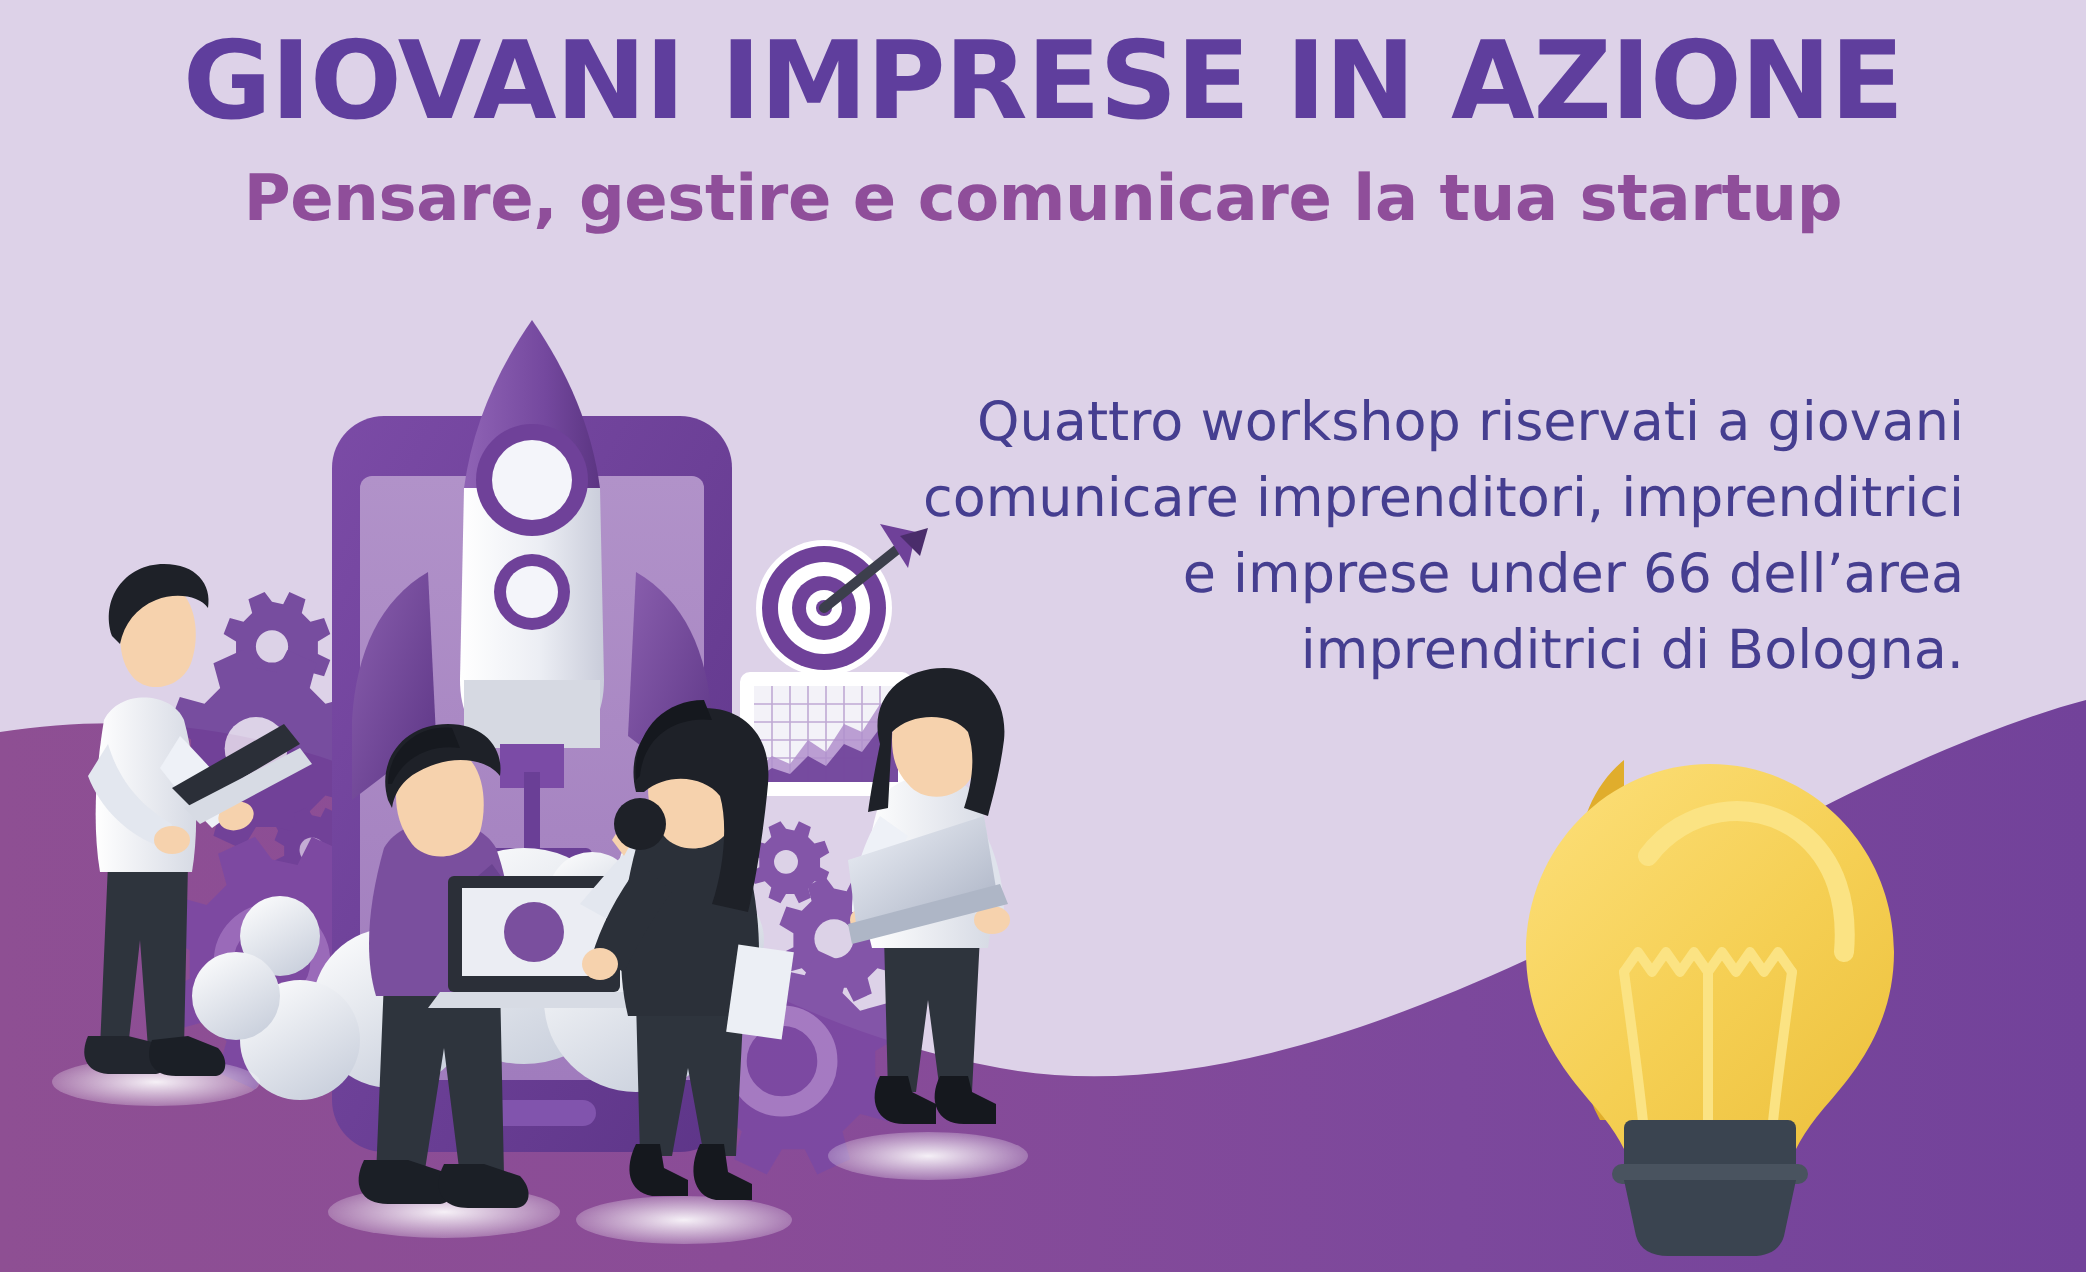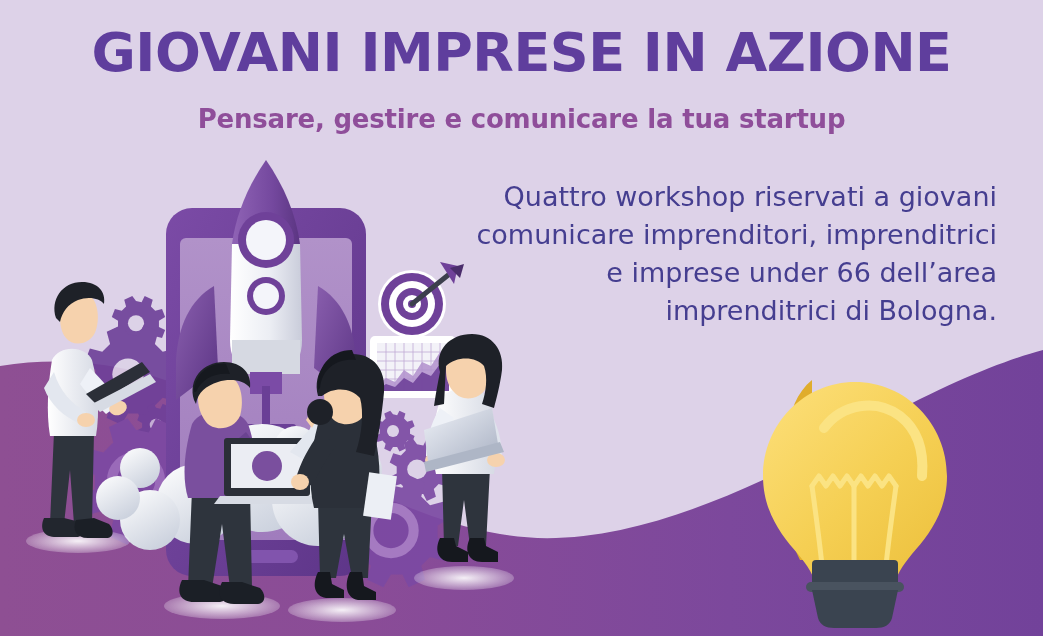--- a/index.html
+++ b/index.html
@@ -32,46 +32,46 @@
 
   
   .headline-wrap {
     position: absolute;
     left: 0; top: 6px;
     width: 1043px;
     text-align: center;
     z-index: 40;
   }
   .title {
-    margin: 16px;
+    margin: 4px;
     font-size: 54px;
     line-height: 62px;
     font-weight: 800;
     letter-spacing: -0.5px;
     color: #5f3e9d;
     font-family: "DejaVu Sans", "Liberation Sans", sans-serif;
     white-space: nowrap;
   }
   .subtitle {
     margin: 8px 0 0 0;
-    font-size: 26px;
+    font-size: 32px;
     line-height: 38px;
     font-weight: 700;
     color: #8f4e9a;
     letter-spacing: -0.2px;
     white-space: nowrap;
   }
 
   
   .lede {
     position: absolute;
     right: 46px;
     top: 178px;
     width: 530px;
-    margin: 0;
+    margin: 15px;
     text-align: right;
     font-size: 27px;
     line-height: 38px;
     color: #453e90;
     font-weight: 400;
     z-index: 40;
   }
 
   
   .illustration {

